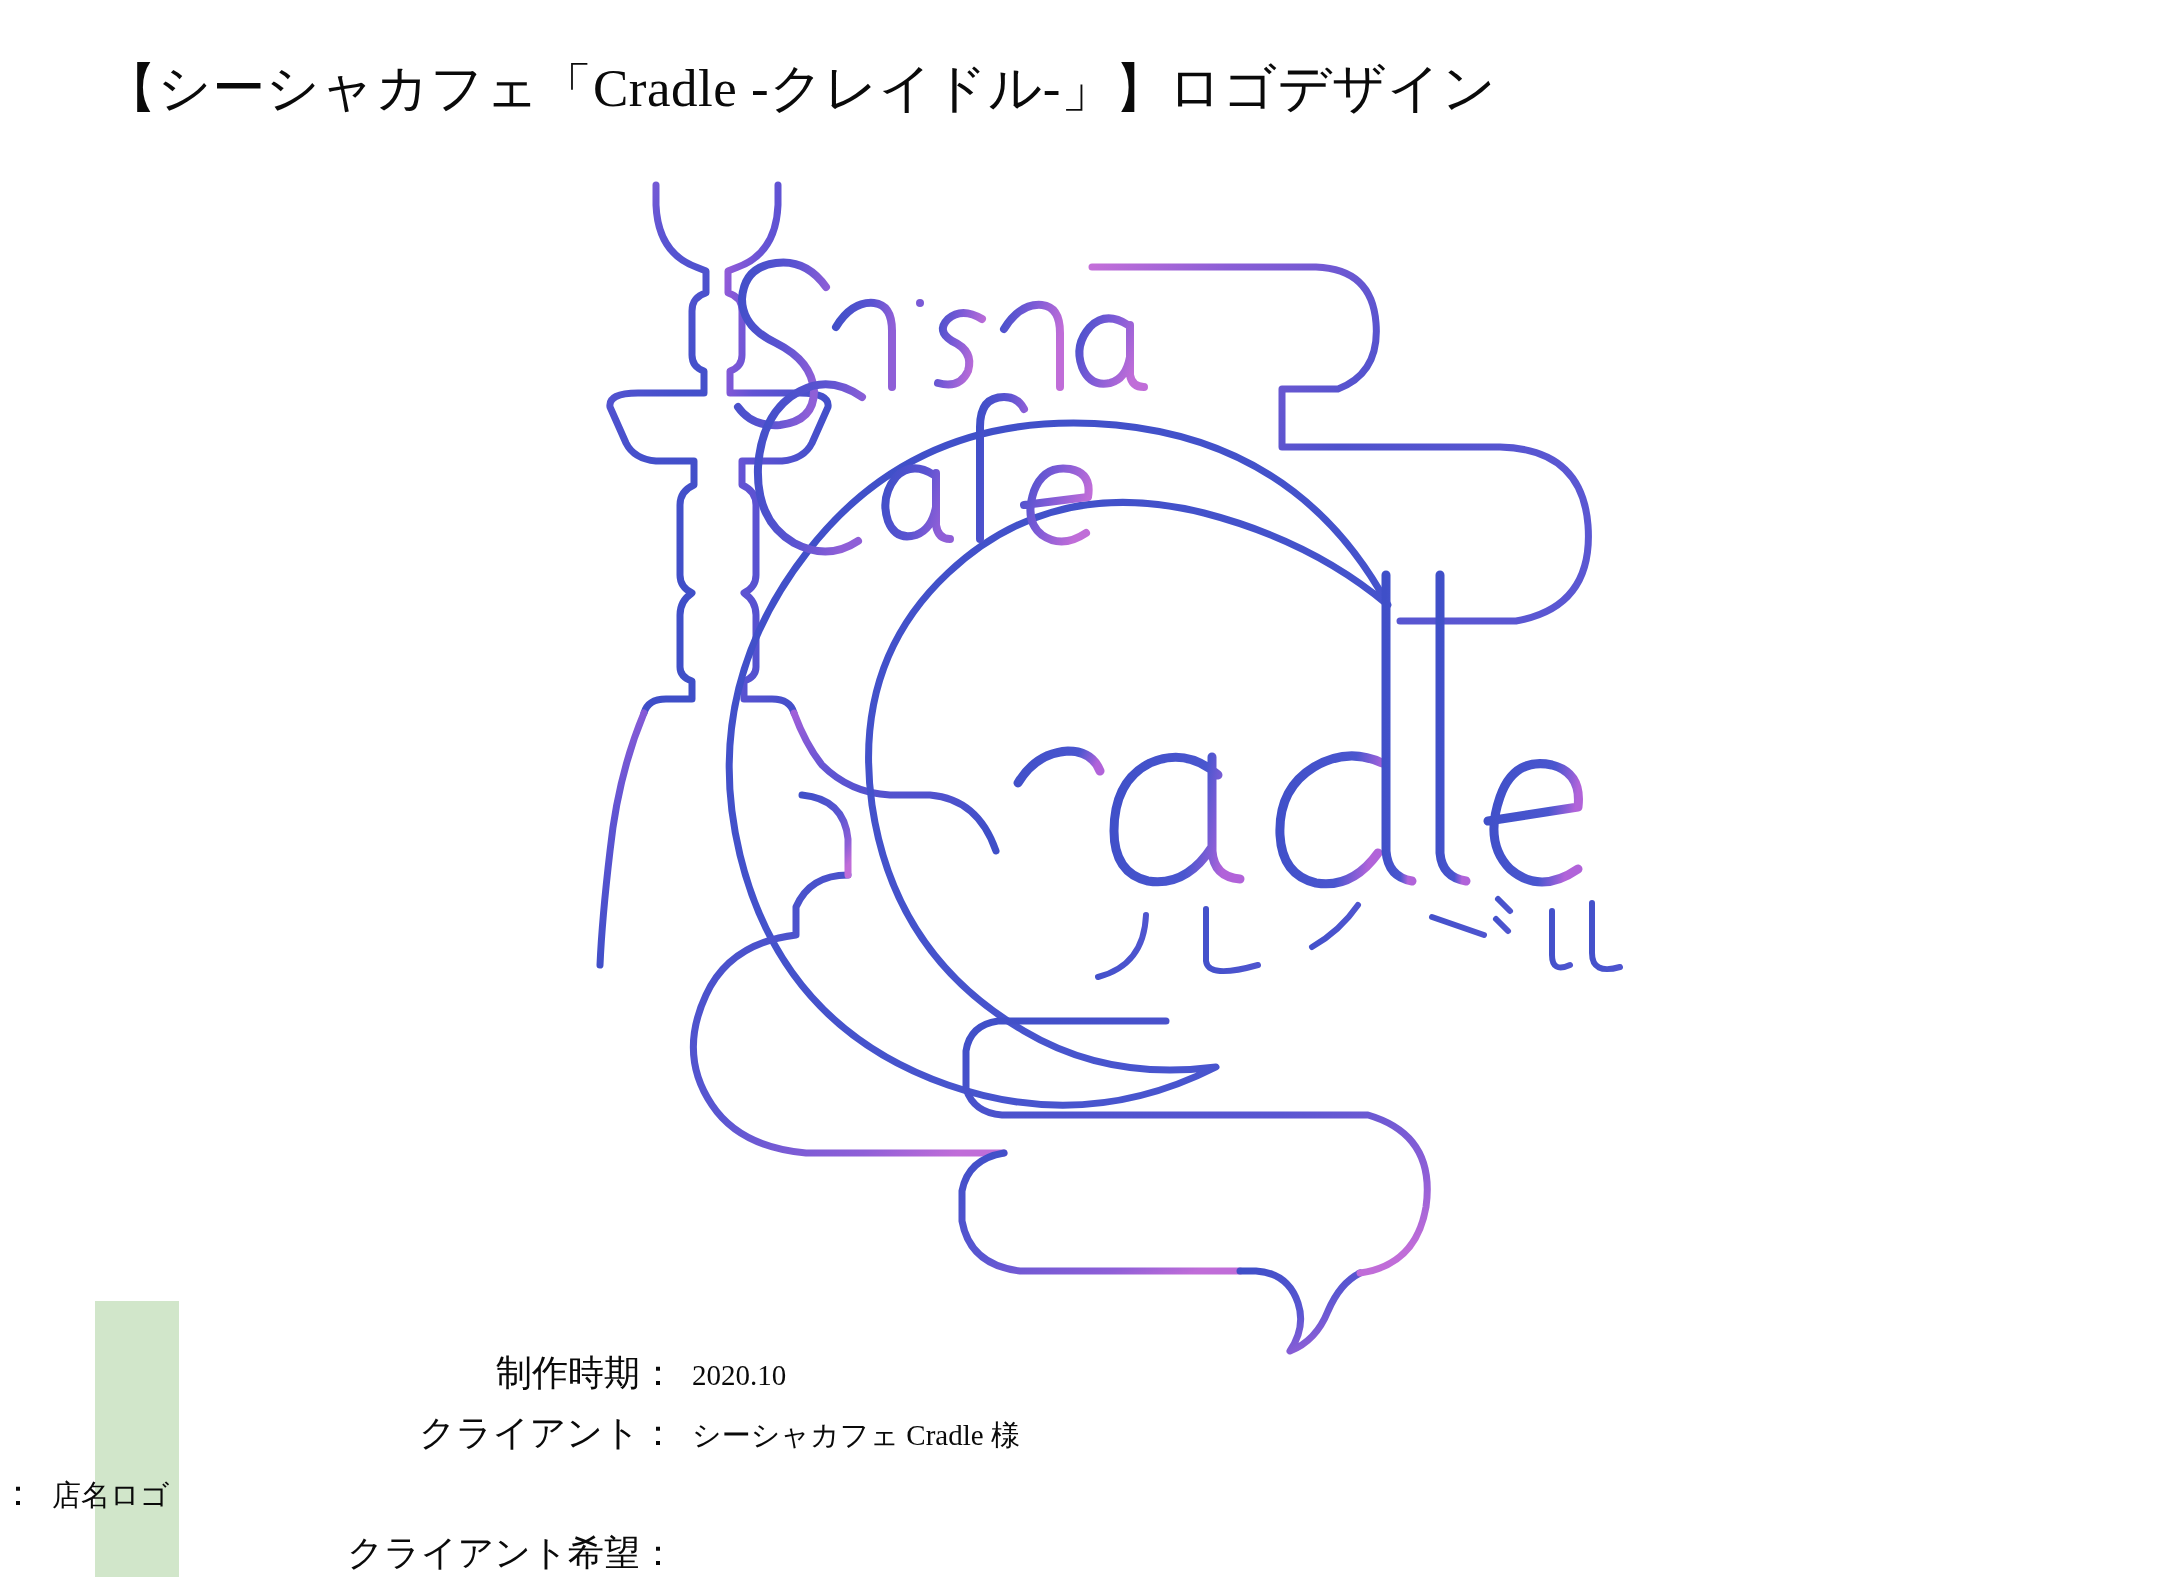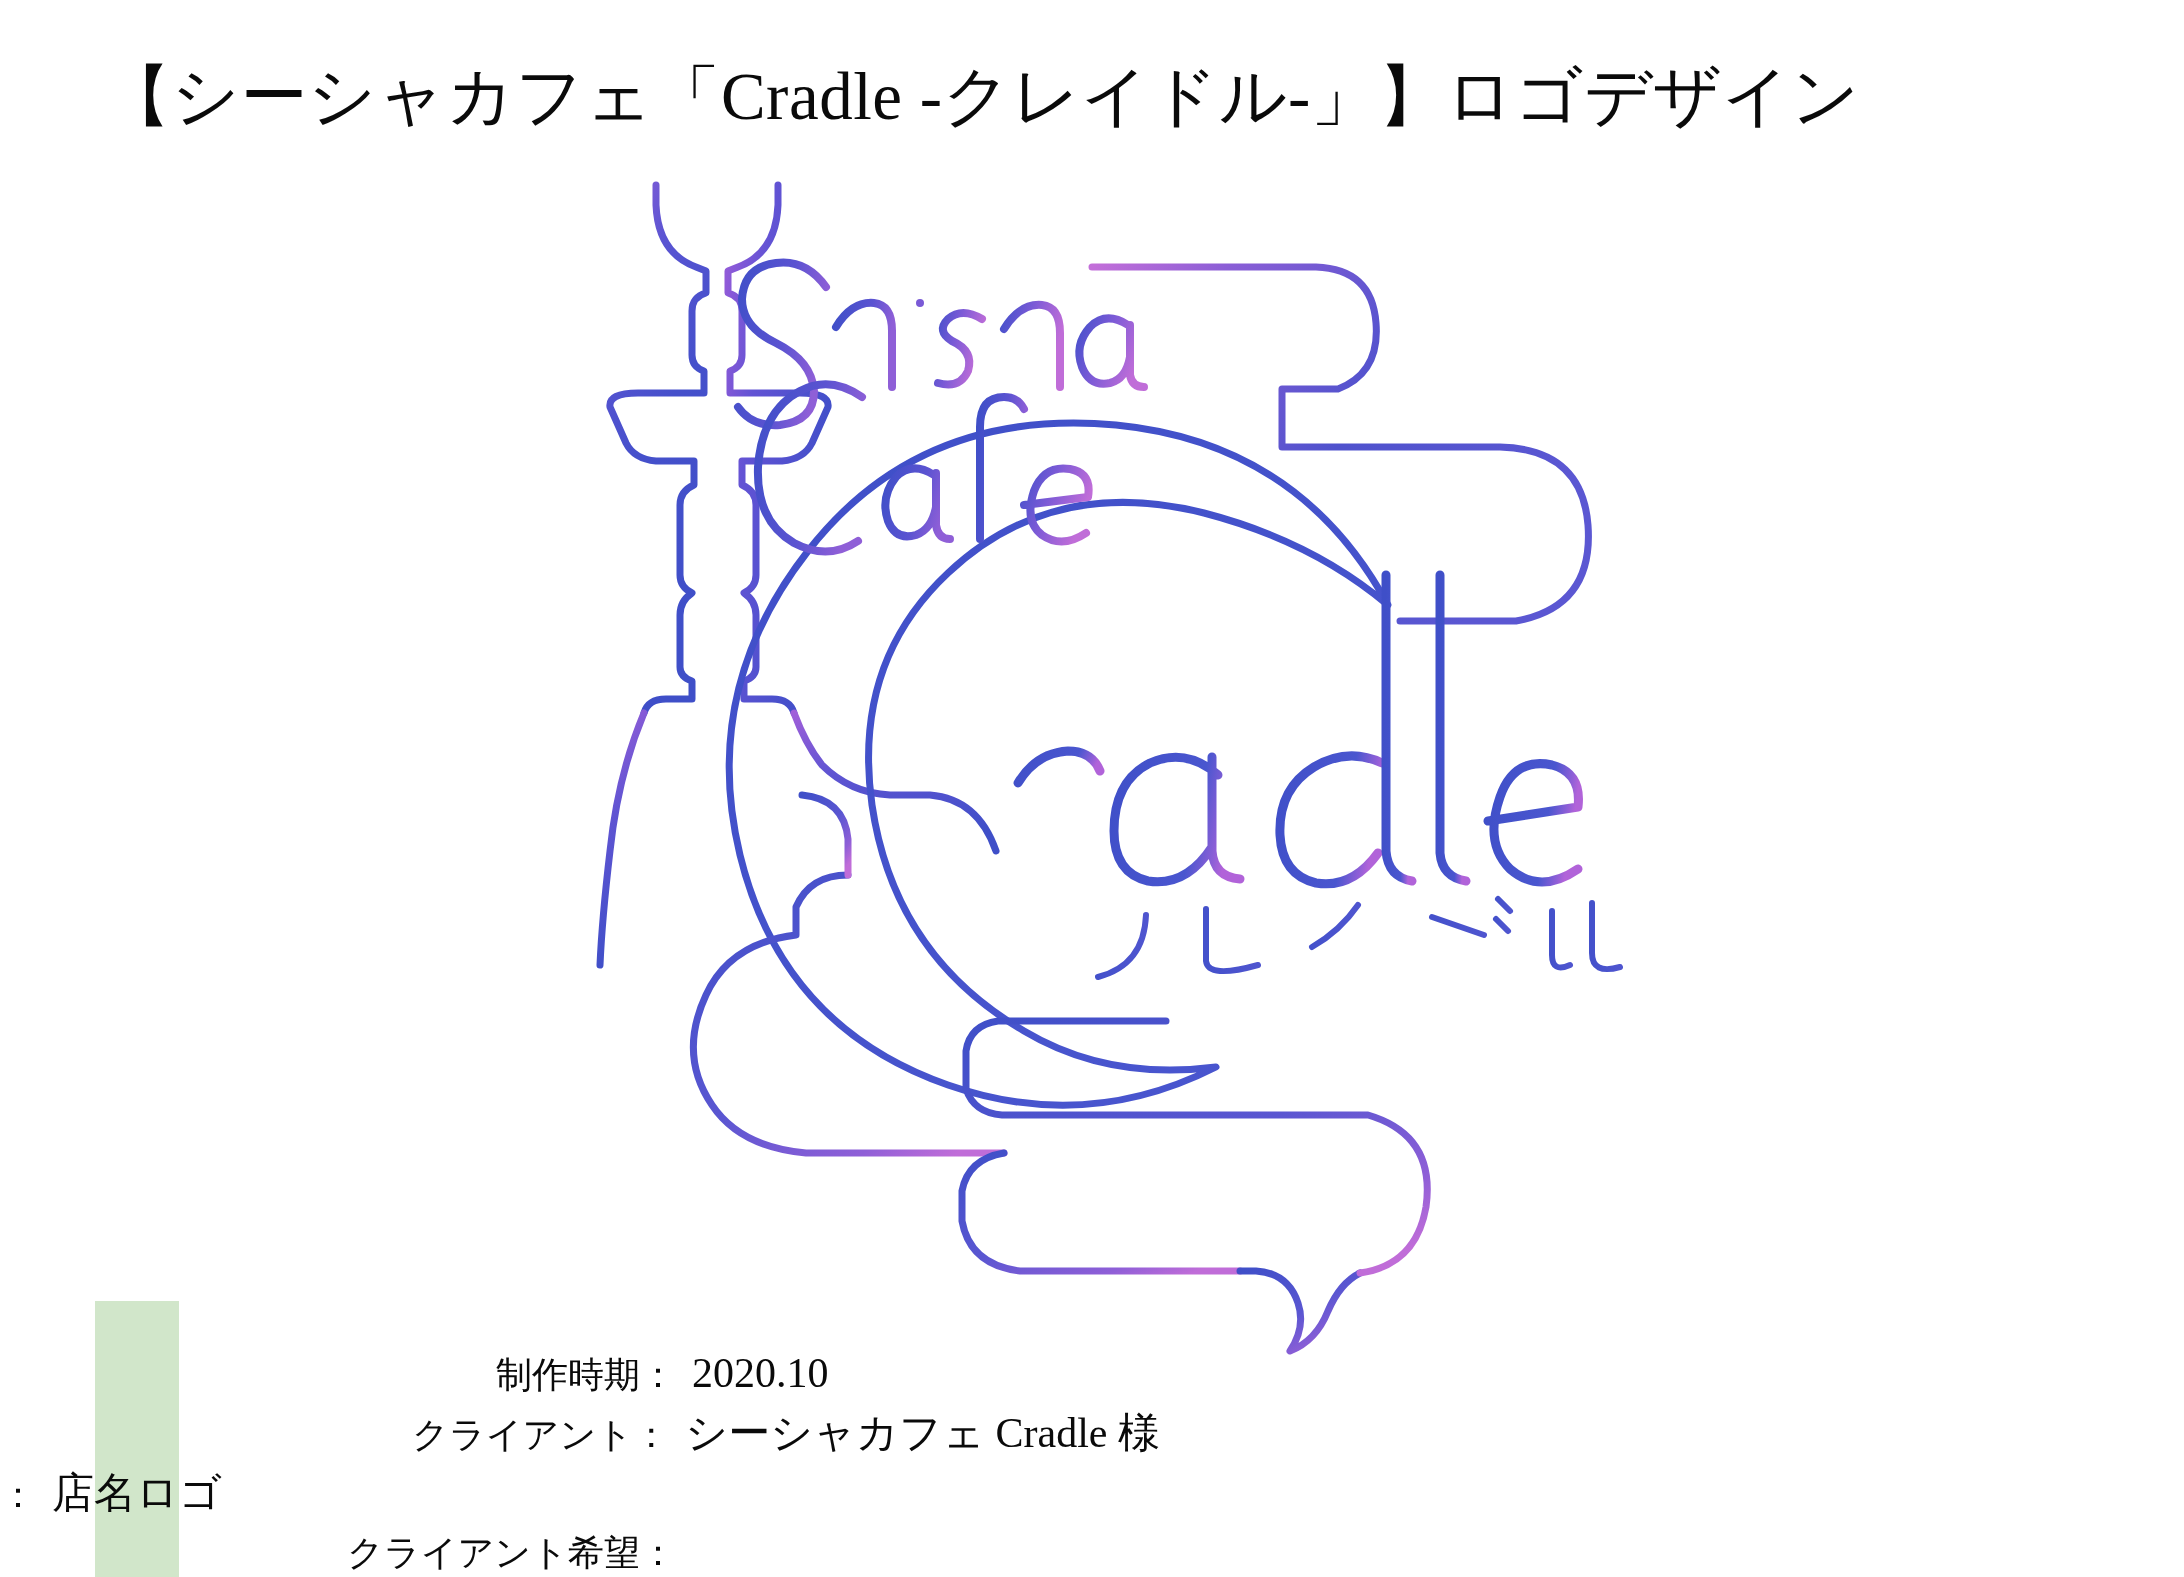--- a/index.html
+++ b/index.html
@@ -15,21 +15,21 @@
     font-family: "Liberation Serif", "DejaVu Serif", serif;
     color: #000000;
   }
 
   
   .page-title {
     position: absolute;
     left: 104px;
     top: 58px;
     font-family: "Liberation Serif", "DejaVu Serif", serif;
-    font-size: 67px;
+    font-size: 53px;
     line-height: 1.15;
     color: #0a0a0a;
     letter-spacing: 0.5px;
     white-space: nowrap;
   }
 
   
   .logo-stage {
     position: absolute;
     left: 600px;
@@ -77,21 +77,21 @@
     color: #0a0a0a;
   }
   .credit-sep {
     padding: 0 2px 0 0;
     font-size: 36px;
     color: #0a0a0a;
   }
   .credit-value {
     padding-left: 14px;
     font-family: "Liberation Serif", "DejaVu Serif", serif;
-    font-size: 42px;
+    font-size: 29px;
     color: #0a0a0a;
   }
 </style>
 </head>
 <body>
 
 <div class="page-title">【シーシャカフェ「Cradle -クレイドル-」】ロゴデザイン</div>
 
 <div class="logo-stage">
   <svg viewBox="0 0 1020 1180" xmlns="http://www.w3.org/2000/svg">

